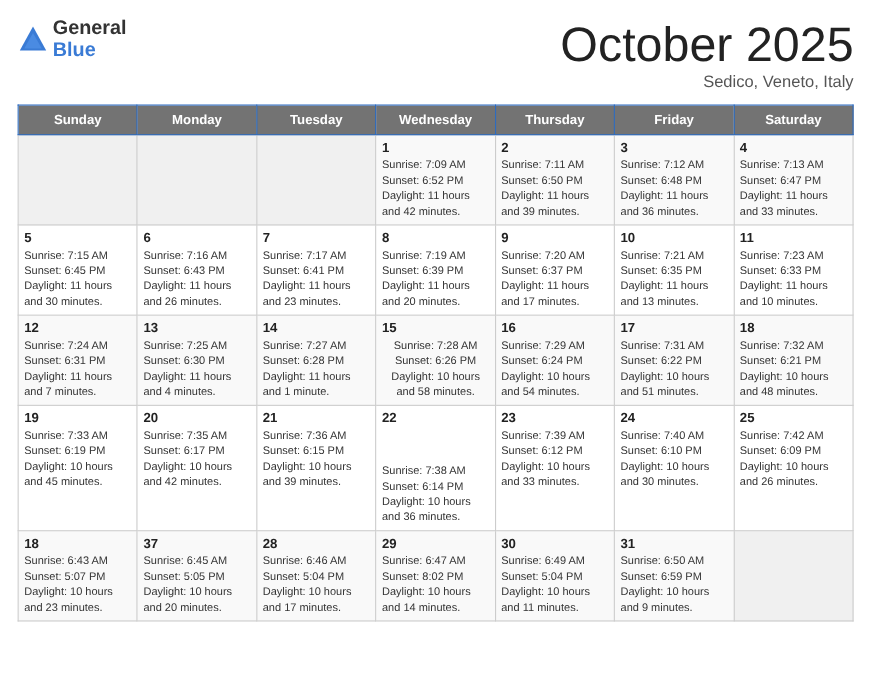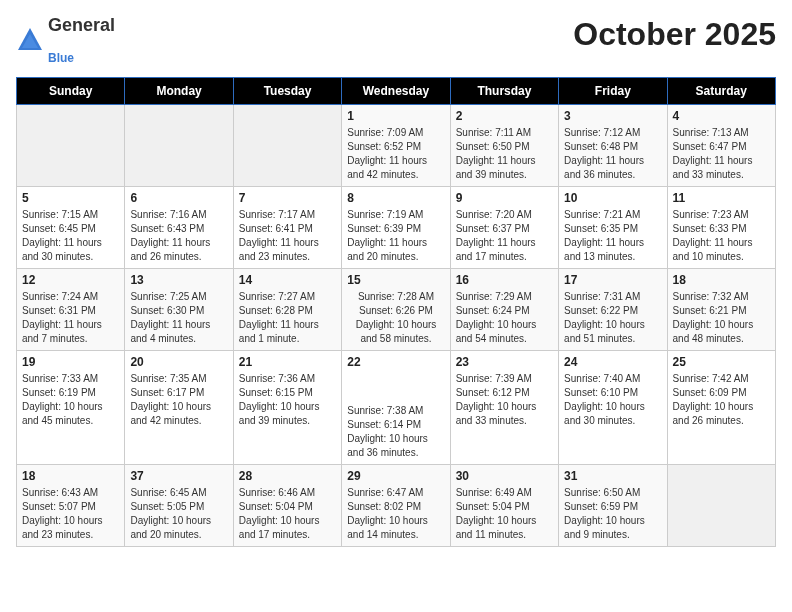--- a/index.html
+++ b/index.html
@@ -17,56 +17,55 @@
       margin-bottom: 12px;
     }
     .logo {
       display: flex;
       align-items: center;
     }
     .logo-text {
       display: flex;
       flex-direction: column;
       line-height: 1.1;
-      gap: 16px;
     }
     .logo-general {
       font-size: 18px;
       font-weight: bold;
       color: #333;
     }
     .logo-blue {
-      font-size: 12px;
+      font-size: 18px;
       font-weight: bold;
       color: #3a7bd5;
     }
     .logo-icon {
       width: 28px;
       height: 28px;
       margin-right: 4px;
     }
     .title-block {
       text-align: right;
     }
     .month-title {
-      font-size: 32px;
-      font-weight: bold;
+      font-size: 44px;
+      font-weight: normal;
       color: #222;
     }
     .location {
       font-size: 15px;
       color: #555;
     }
     .calendar {
       width: 100%;
       border-collapse: collapse;
       font-size: 11px;
     }
     .calendar thead tr th {
-      background-color: #000000;
+      background-color: #737373;
       color: #fff;
       text-align: center;
       padding: 6px 4px;
       font-size: 12px;
       font-weight: bold;
       border: 1px solid #2d6bbf;
     }
     .calendar tbody tr td {
       border: 1px solid #ccc;
       vertical-align: top;
@@ -105,20 +104,21 @@
       <polygon points="14,2 26,24 2,24" fill="#3a7bd5"></polygon>
       <polygon points="14,8 22,22 6,22" fill="#5a9bf0" opacity="0.5"></polygon>
     </svg>
     <div class="logo-text">
       <span class="logo-general">General</span>
       <span class="logo-blue">Blue</span>
     </div>
   </div>
   <div class="title-block">
     <div class="month-title">October 2025</div>
+    <div class="location">Sedico, Veneto, Italy</div>
   </div>
 </div>
 
 <table class="calendar">
   <thead>
     <tr>
     <th>Sunday</th>
         <th>Monday</th>
         <th>Tuesday</th>
         <th>Wednesday</th>

